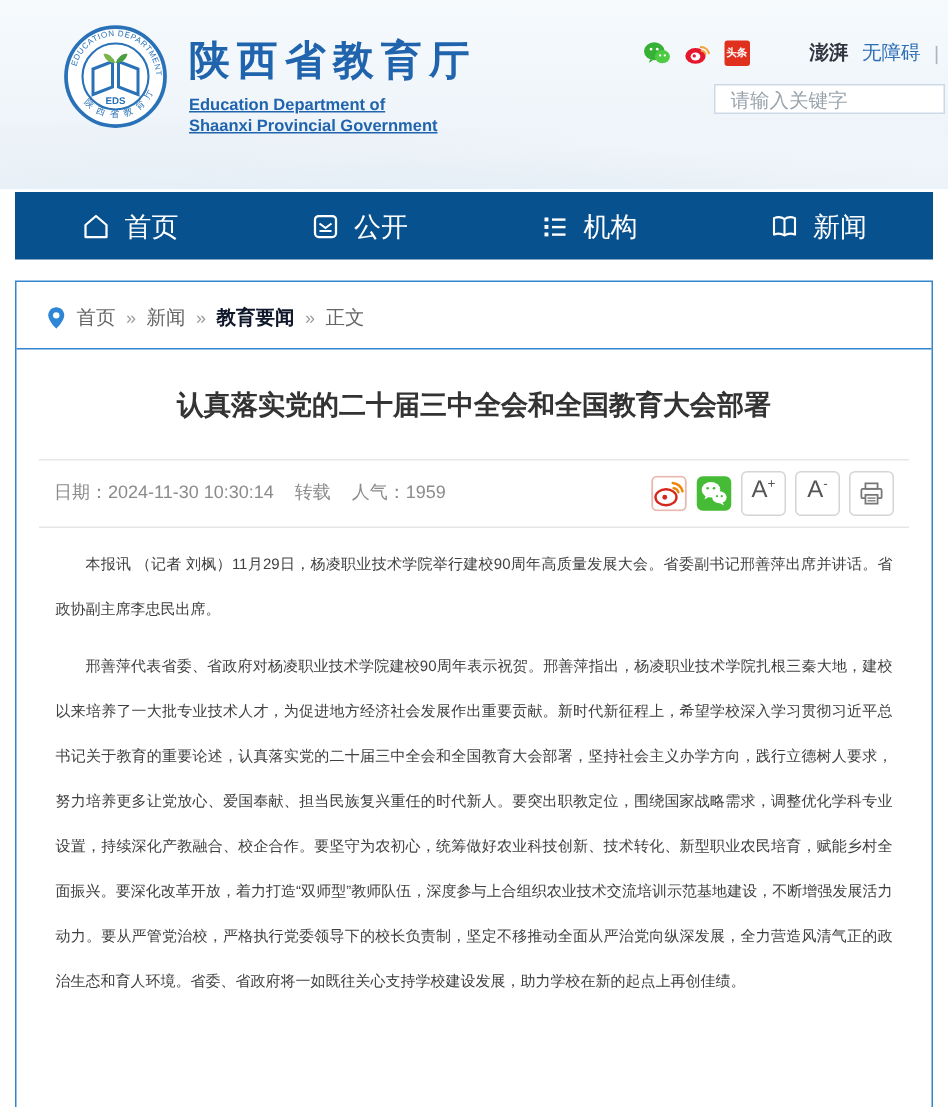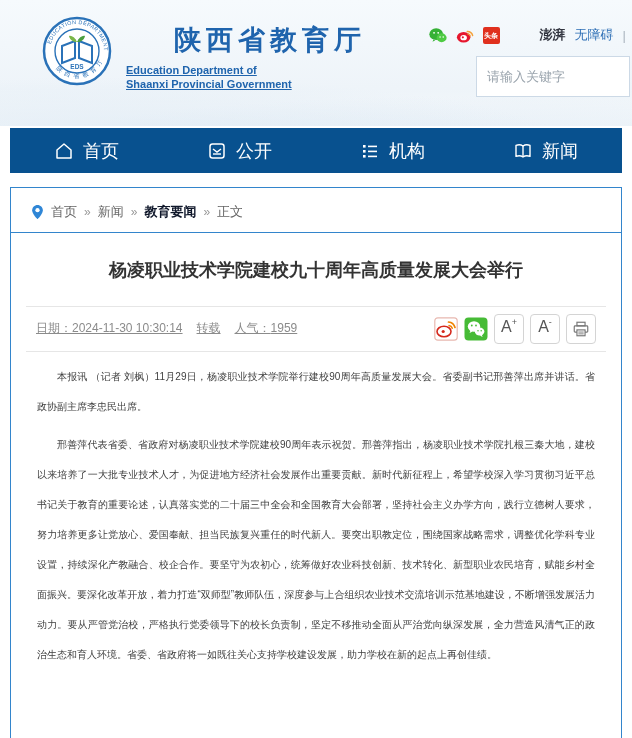--- a/index.html
+++ b/index.html
@@ -15,37 +15,37 @@
     height: 126px;
     background:
       radial-gradient(120% 90% at 18% 115%, rgba(210,226,240,.55) 0%, rgba(210,226,240,0) 60%),
       radial-gradient(130% 80% at 75% 120%, rgba(204,222,238,.45) 0%, rgba(204,222,238,0) 55%),
       linear-gradient(180deg, #f6fafd 0%, #eef4f9 70%, #f4f8fb 100%);
   }
   .logo-badge { position: absolute; left: 42px; top: 16px; width: 70px; height: 70px; }
   .brand { position: absolute; left: 126px; top: 22px; }
   .brand-zh {
     font-family: Liberation Mono, monospace;
-    font-weight: bold; font-size: 27px; color: #1f64ad; letter-spacing: 5px; margin-left: 48px;
+    font-weight: bold; font-size: 27px; color: #1f64ad; letter-spacing: 5px;
   }
   .brand-en { margin-top: 5px; font-size: 11px; font-weight: bold; color: #1f64ad; line-height: 1.3; text-decoration: underline; }
   .quick-links {
     position: absolute; right: 6px; top: 26px;
     display: flex; align-items: center; gap: 9px; font-size: 13px;
   }
   .ql-toutiao {
     width: 17px; height: 17px; background: #e0301e; color: #fff; border-radius: 2px;
     display: flex; align-items: center; justify-content: center;
     font-size: 7px; font-weight: bold; line-height: 1; cursor: pointer;
   }
   .ql-pengpai { color: #31343f; font-weight: bold; font-family: Liberation Serif, serif; cursor: pointer; margin-left: 31px; }
   .ql-access { color: #2d6eb5; cursor: pointer; text-align: right; }
   .ql-sep { color: #aab4bf; }
   .search-box {
-    position: absolute; right: 2px; top: 56px; width: 154px; height: 41px;
+    position: absolute; right: 2px; top: 56px; width: 154px; height: 20px;
     border: 1px solid #ccd9e6; background: #fff;
   }
   .search-box input {
     width: 100%; height: 100%; border: 0; outline: none;
     padding: 0 10px; font-size: 13px; color: #333; background: transparent;
     font-family: "Liberation Sans", "DejaVu Sans", sans-serif;
   }
   .search-box input::placeholder { color: #9aa4ad; }
   
   .nav {
@@ -72,21 +72,21 @@
   .crumb-rule { border-bottom: 1px solid #3385cc; }
   .article-title {
     padding: 25px 30px 12px; text-align: center;
     font-size: 18px; font-weight: bold; color: #333333;
   }
   .meta-bar {
     margin: 12px 15px 0; padding: 7px 10px;
     border-top: 1px solid #e6e6e6; border-bottom: 1px solid #e6e6e6;
     display: flex; justify-content: space-between; align-items: center;
   }
-  .meta-left { font-size: 12px; color: #8b8b8b; line-height: 1.95; text-decoration: underline; }
+  .meta-left { font-size: 12px; color: #8b8b8b; line-height: 1.95; }
   .meta-left .gap { display: inline-block; width: 14px; }
   .meta-right { display: flex; align-items: center; gap: 6px; }
   .share-ico { width: 24px; height: 24px; cursor: pointer; display: block; }
   .tool-btn {
     width: 30px; height: 30px; background: #fff; border: 1px solid #d4d4d4; border-radius: 4px;
     display: flex; align-items: flex-start; justify-content: center;
     font-size: 16px; color: #555; cursor: pointer; padding-top: 4px; line-height: 1;
   }
   .tool-btn sup { font-size: 9px; line-height: 1; margin-top: -1px; }
   .tool-btn.print { align-items: center; padding-top: 0; }
@@ -205,21 +205,21 @@
     <span class="crumb">首页</span>
     <span class="crumb-sep">»</span>
     <span class="crumb">新闻</span>
     <span class="crumb-sep">»</span>
     <span class="crumb crumb-hl">教育要闻</span>
     <span class="crumb-sep">»</span>
     <span>正文</span>
   </div>
   <div class="crumb-rule"></div>
 
-  <h1 class="article-title">杨凌职业技术学院建校九十周年高质量发展大会举行</h1>
+  <h1 class="article-title">认真落实党的二十届三中全会和全国教育大会部署</h1>
 
   <div class="meta-bar">
     <div class="meta-left">
       <div>
         <span>日期：</span><span>2024-11-30 10:30:14</span><span class="gap"></span><span>转载</span><span class="gap"></span><span>人气：</span><span>1959</span>
       </div>
     </div>
     <div class="meta-right">
       <svg class="share-ico" viewBox="0 0 24 24">
         <rect x="0.8" y="0.8" width="22.4" height="22.4" rx="3" fill="#fff" stroke="#e8b8b0" stroke-width="1.2"></rect>

